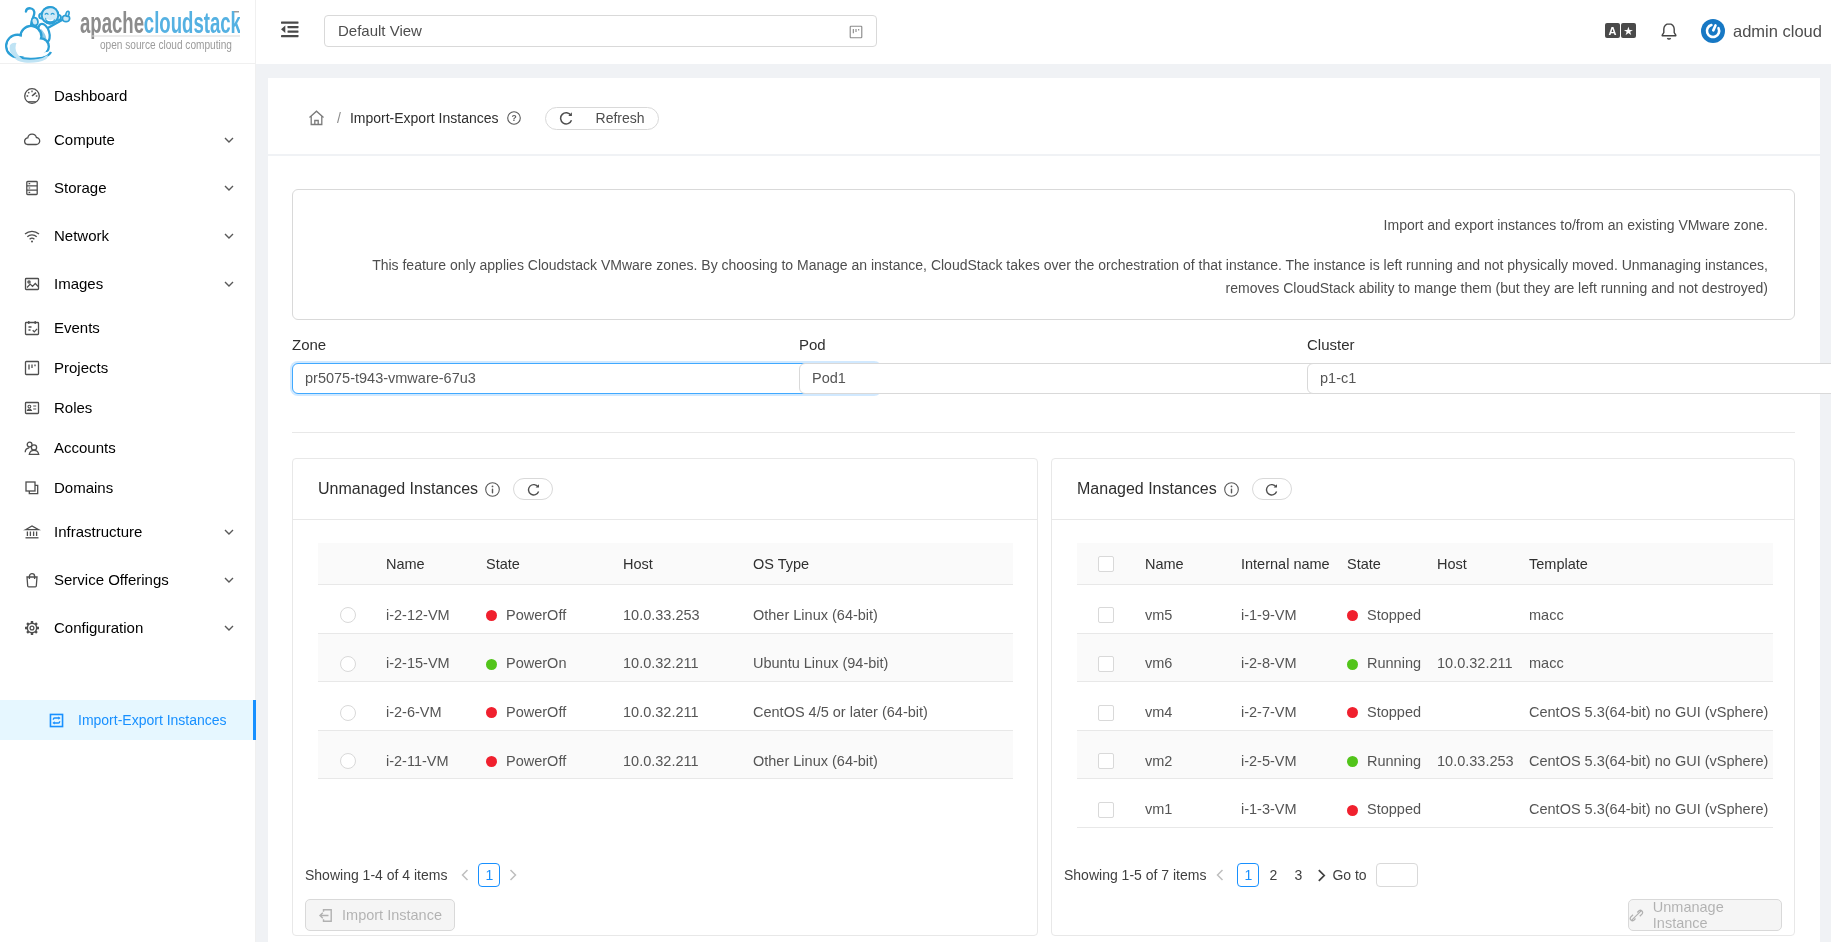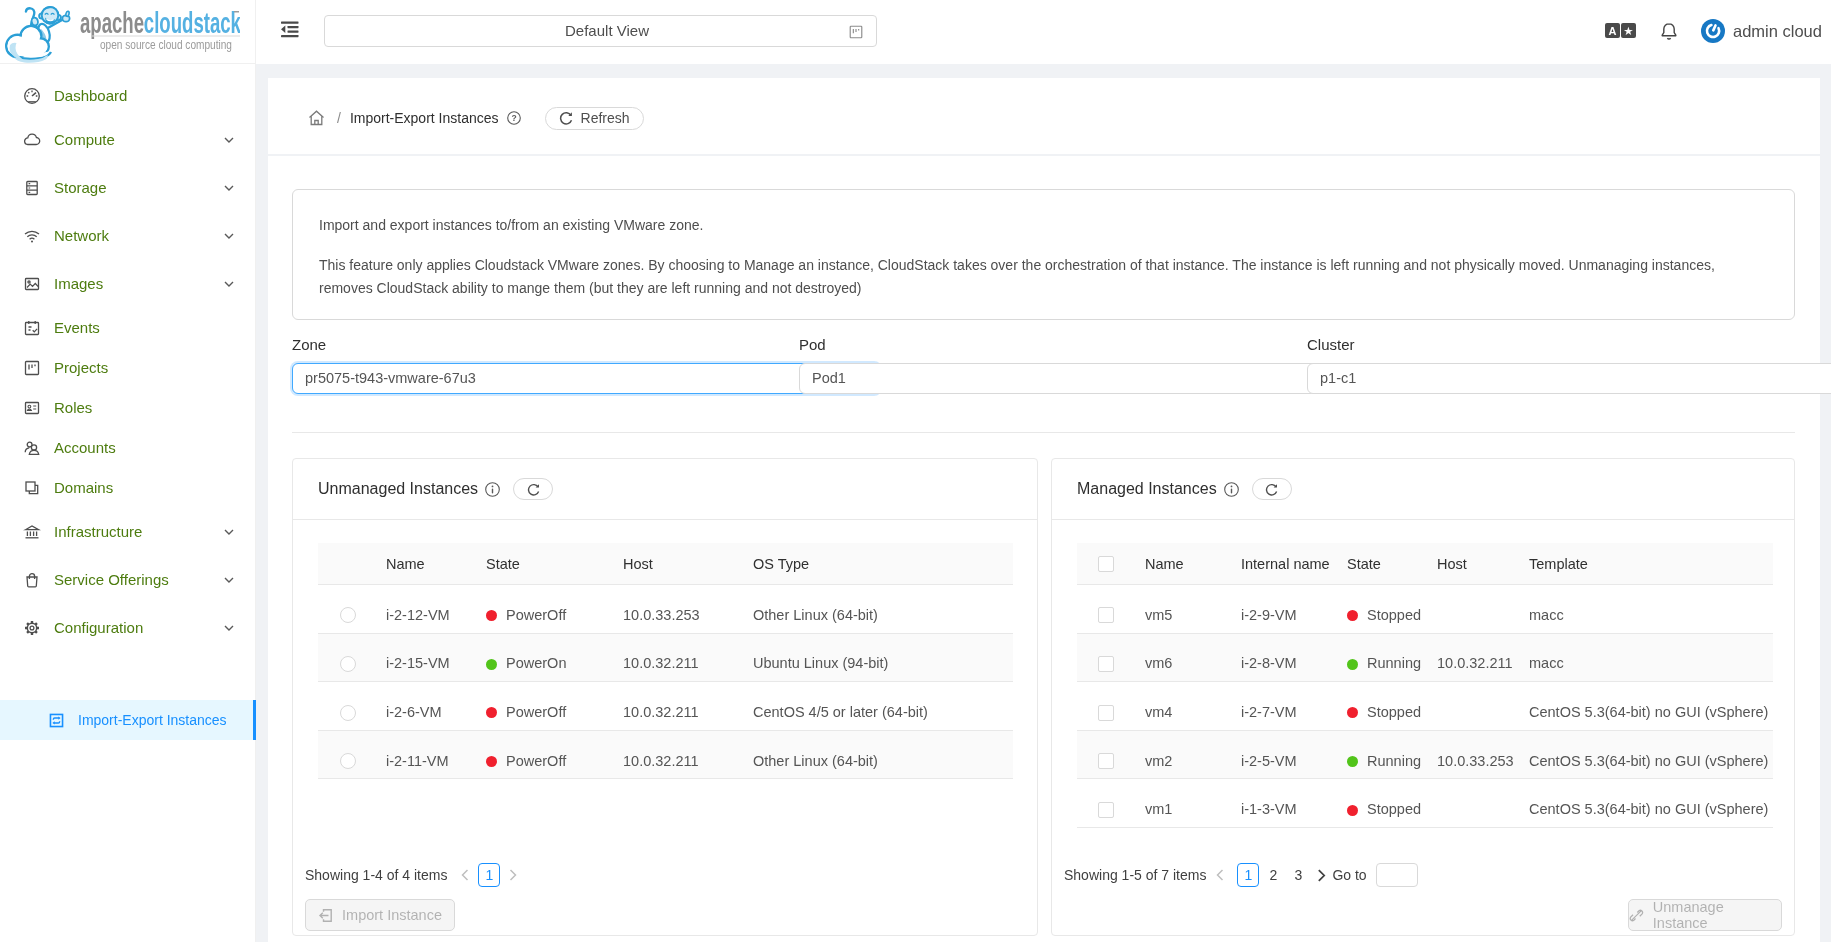--- a/index.html
+++ b/index.html
@@ -2,37 +2,37 @@
 <html><head>
 <meta charset="utf-8">
 <style>
 * { margin:0; padding:0; box-sizing:border-box; }
 html,body { width:1831px; height:942px; overflow:hidden; font-family:"Liberation Sans", sans-serif; background:#f0f2f5; }
 .abs { position:absolute; }
 svg { display:block; }
 
 #sidebar { left:0; top:0; width:256px; height:942px; background:#fff; border-right:1px solid #f0f0f0; z-index:5; }
 #logo { height:64px; border-bottom:1px solid #f0f0f0; position:relative; }
-.mitem { position:absolute; left:0; width:256px; height:40px; color:#4d7c0f; font-size:15px; }
+.mitem { position:absolute; left:0; width:256px; height:40px; color:#000000; font-size:15px; }
 .mitem .mic { position:absolute; left:23px; top:11px; }
 .mitem .mtx { position:absolute; left:54px; top:0; line-height:40px; }
 .mitem .arr { position:absolute; left:224px; top:17px; }
 .sel { background:#e6f7ff; color:#1890ff; border-right:3px solid #1890ff; }
 .sel .mic { left:48px; top:12px; }
 .sel .mtx { left:78px; }
 
 #header { left:256px; top:0; width:1575px; height:64px; background:#fff; }
-#projsel { left:68px; top:15px; width:553px; height:32px; border:1px solid #d9d9d9; border-radius:4px; font-size:15px; color:#4e4e4e; line-height:30px; padding-left:13px; background:#fff;text-align:center; }
+#projsel { left:68px; top:15px; width:553px; height:32px; border:1px solid #d9d9d9; border-radius:4px; font-size:15px; color:#4e4e4e; line-height:30px; padding-left:13px; background:#fff; }
 
 #bcard { left:268px; top:78px; width:1552px; height:76px; background:#fff; }
 #bc-row { position:absolute; left:40px; top:28px; height:24px; display:flex; align-items:center; }
 .refresh-btn { display:inline-flex; align-items:center; justify-content:center; height:23px; border:1px solid #d9d9d9; border-radius:12px; background:#fff; color:#4e4e4e; font-size:14px; padding:0 13px; }
 
 #main { left:268px; top:156px; width:1552px; height:786px; background:#fff; }
-#note { left:24px; top:33px; width:1503px; height:131px; border:1px solid #d9d9d9; border-radius:6px; padding:24px 26px 0 26px; font-size:14px; color:#4e4e4e; line-height:23px; }
+#note { left:24px; top:33px; width:1503px; height:131px; border:1px solid #d9d9d9; border-radius:6px; padding:24px 26px 0 26px; font-size:14px; color:#4e4e4e; line-height:23px;text-align:right; }
 .flabel { font-size:15px; color:#2f2f2f; }
 .selbox { position:absolute; top:207px; width:588px; height:31px; border:1px solid #d9d9d9; border-radius:6px; background:#fff; font-size:14.5px; color:#555; line-height:29px; padding-left:12px; }
 .selbox .chev { position:absolute; right:12px; top:9px; }
 .focused { border-color:#40a9ff; box-shadow:0 0 0 2px rgba(24,144,255,0.2); }
 #divider { left:24px; top:276px; width:1503px; height:1px; background:#e8e8e8; }
 
 .icard { position:absolute; top:302px; height:478px; background:#fff; border:1px solid #e8e8e8; border-radius:4px; }
 .icard-head { position:absolute; left:0; top:0; right:0; height:61px; border-bottom:1px solid #e8e8e8; display:flex; align-items:center; padding-left:25px; }
 .icard-title { font-size:16px; color:#2f2f2f; }
 .ibadge { margin-left:7px; }
@@ -331,21 +331,21 @@
     <span style="font-size:14px; color:#2f2f2f;">Import-Export Instances</span>
     <svg style="margin-left:8px" width="14" height="14" viewBox="0 0 14 14" fill="none">
         <circle cx="7" cy="7" r="6.3" stroke="#595959" stroke-width="1.1"></circle>
         <text x="7" y="10" font-size="8.5" fill="#595959" text-anchor="middle" font-weight="700">?</text>
       </svg>
     <span class="refresh-btn" style="margin-left:24px">
       <svg width="14" height="14" viewBox="0 0 14 14" fill="none">
           <path d="M11.95,4.3 a5.6,5.6 0 1 0 0.55,4.9" stroke="#4e4e4e" stroke-width="1.5"></path>
           <path d="M12.9,1.3 v3.6 h-3.6 z" fill="#4e4e4e"></path>
         </svg>
-      <span style="margin-left:8px">Refresh</span>
+      <span style="margin-left:23px">Refresh</span>
     </span>
   </div>
 </div>
 <div id="main" class="abs">
   <div id="note" class="abs">
     <p>Import and export instances to/from an existing VMware zone.</p>
     <p style="margin-top:17px">This feature only applies Cloudstack VMware zones. By choosing to Manage an instance, CloudStack takes over the orchestration of that instance. The instance is left running and not physically moved. Unmanaging instances,<br>removes CloudStack ability to mange them (but they are left running and not destroyed)</p>
   </div>
   <div class="abs flabel" style="left:24px; top:180px">Zone</div>
   <div class="abs flabel" style="left:531px; top:180px">Pod</div>
@@ -487,21 +487,21 @@
             <th style="padding-left:21px"><span class="cbox"></span></th>
             <th>Name</th>
             <th>Internal name</th>
             <th>State</th>
             <th>Host</th>
             <th>Template</th>
           </tr>
       <tr>
             <td style="padding-left:21px"><span class="cbox"></span></td>
             <td>vm5</td>
-            <td>i-2-9-VM</td>
+            <td>i-1-9-VM</td>
             <td><span class="dot dred"></span>Stopped</td>
             <td></td>
             <td>macc</td>
           </tr>
       <tr class="alt">
             <td style="padding-left:21px"><span class="cbox"></span></td>
             <td>vm6</td>
             <td>i-2-8-VM</td>
             <td><span class="dot dgreen"></span>Running</td>
             <td>10.0.32.211</td>

